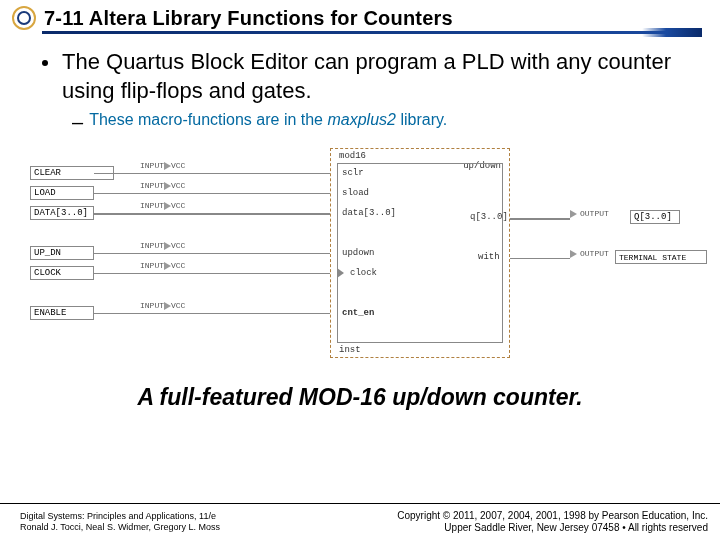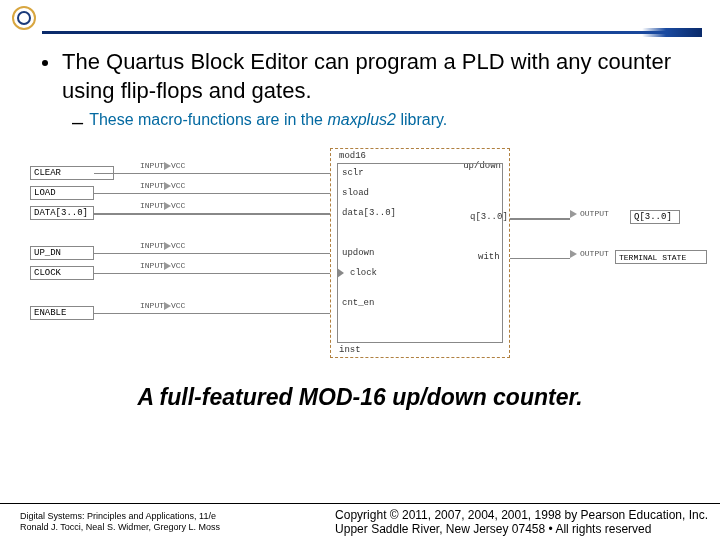--- a/index.html
+++ b/index.html
@@ -104,30 +104,31 @@
   .footer-line {
     position: absolute; left: 0; bottom: 36px; width: 720px; height: 1px;
     background: #000;
   }
   .footer {
     position: absolute; left: 0; bottom: 0; width: 720px; height: 36px;
     display: flex; justify-content: space-between; align-items: center;
     padding: 0 12px;
   }
   .footer-left { font-size: 9px; line-height: 1.2; margin-left: 8px; }
-  .footer-right { font-size: 12px; line-height: 1.2; }
+  .footer-right { font-size: 10px; line-height: 1.2; text-align: right; }
 </style>
 </head>
 <body>
 
 <div class="header">
   <div class="logo">
     <div class="ring-outer"></div>
     <div class="ring-inner"></div>
   </div>
+  <div class="title">7-11 Altera Library Functions for Counters</div>
 </div>
 <div class="title-underline"></div>
 
 <div class="content">
   <div class="bullet-row">
     <div class="bullet-dot"></div>
     <div class="bullet-text">The Quartus Block Editor can program a PLD with any counter using flip-flops and gates.</div>
   </div>
   <div class="sub-row">
     <div class="sub-dash">–</div>
@@ -194,21 +195,21 @@
   <div class="mod-label" style="left:320px; top:122px;">clock</div>
   <div style="position:absolute; left:307px; top:122px; width:0;height:0;border-top:5px solid transparent;border-bottom:5px solid transparent;border-left:7px solid #888;"></div>
 
   <div class="pinbox" style="left:0; top:160px; width:64px;">ENABLE</div>
   <div class="iolabel" style="left:110px; top:156px;">
     <span>INPUT</span>
     <div class="tri tri-right"></div>
     <span>VCC</span>
   </div>
   <div class="wire" style="left:64px; top:167px; width:236px;"></div>
-  <div class="mod-label" style="left:312px; top:152px;">cnt_en</div>
+  <div class="mod-label" style="left:312px; top:162px;font-weight:bold;">cnt_en</div>
 
   <div class="mod-label" style="left:440px; top:66px;">q[3..0]</div>
   <div class="wire" style="left:480px; top:72px; width:60px; height:2px;"></div>
   <div class="iolabel" style="left:540px; top:64px; flex-direction:row; gap:3px; align-items:center;">
     <div class="tri tri-right"></div>
     <span>OUTPUT</span>
   </div>
   <div class="outbox" style="left:600px; top:64px; width:50px;">Q[3..0]</div>
 
   <div class="mod-label" style="left:448px; top:106px;">with</div>

